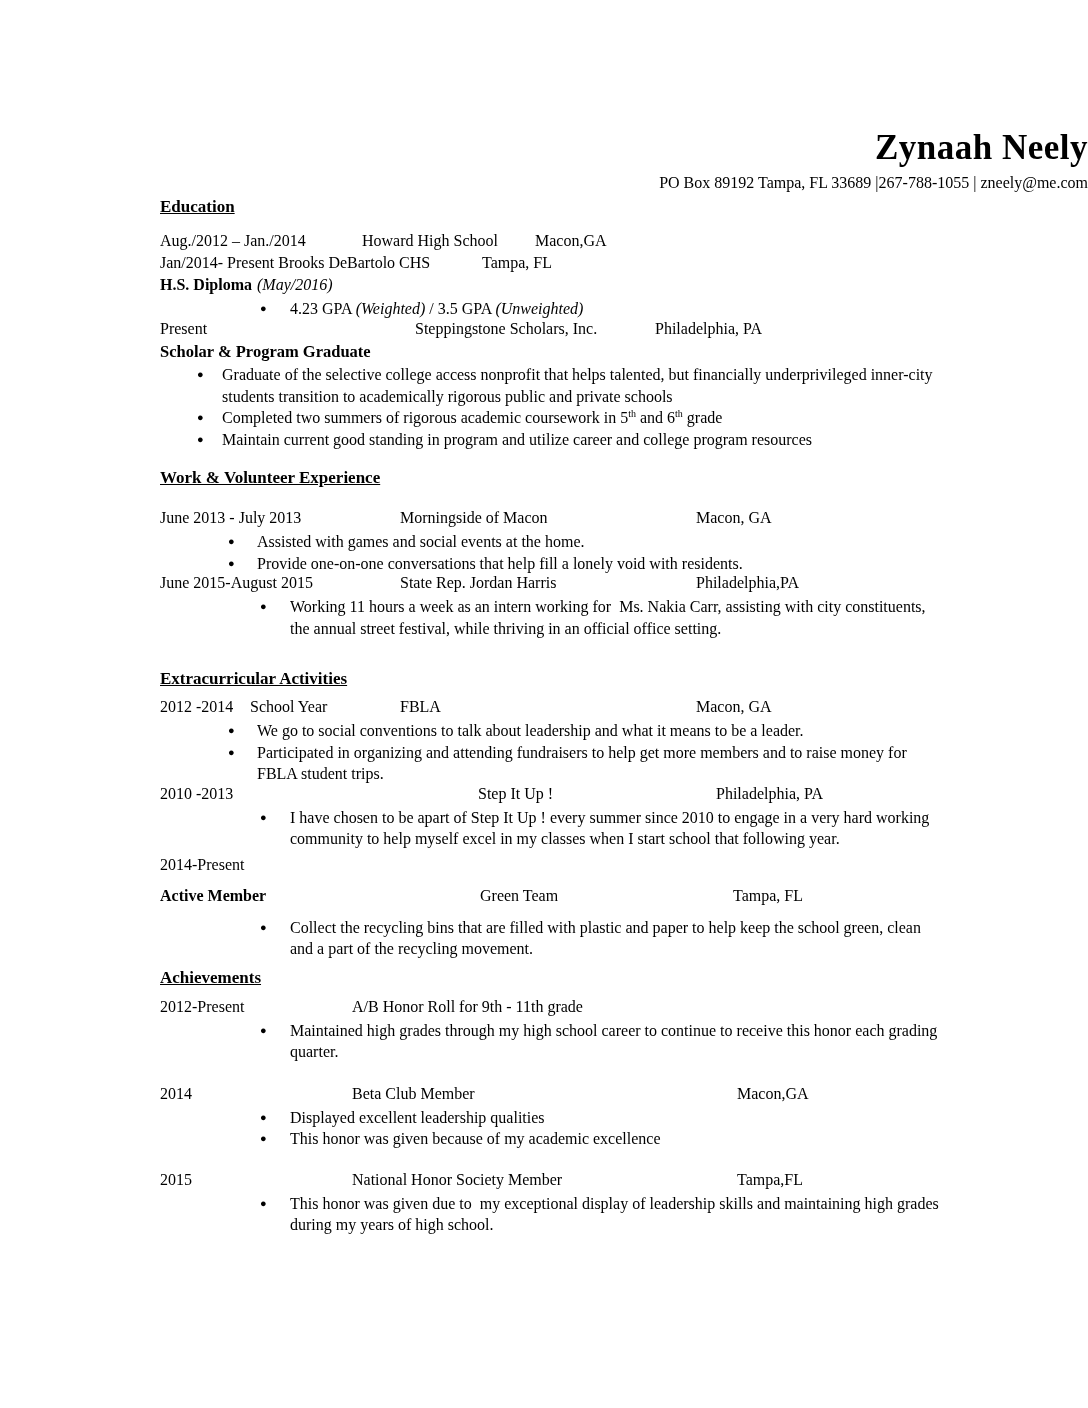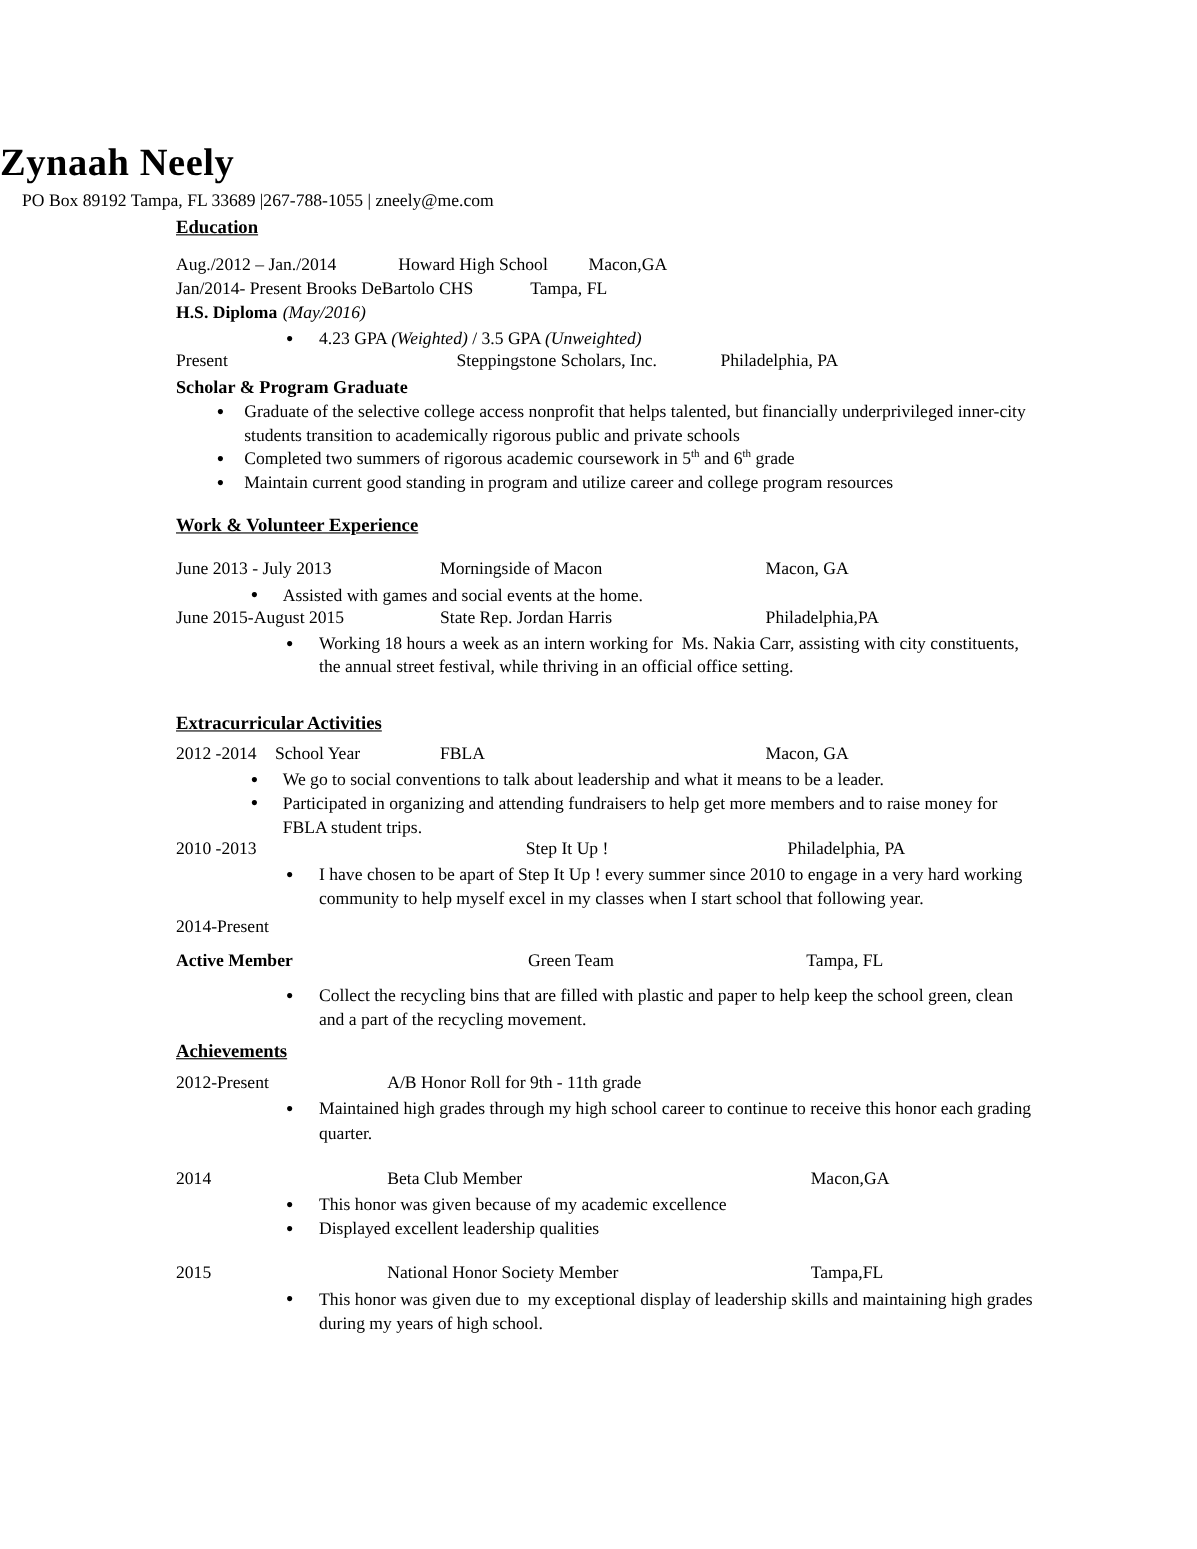--- a/index.html
+++ b/index.html
@@ -6,21 +6,21 @@
   .page{
     position:relative;
     width:1088px;
     height:1408px;
     background:#ffffff;
     color:#000000;
     font-family:"Liberation Serif", serif;
     font-size:16px;
     overflow:hidden;
   }
-  .header{position:absolute;top:0;left:0;width:1088px;text-align:left;}
+  .header{position:absolute;top:0;left:0;width:1088px;text-align:right;}
   .person-name{margin-top:129px;font-size:35px;font-weight:bold;line-height:38px;letter-spacing:0.5px;}
   .contact-line{margin-top:6px;font-size:16px;line-height:20px;padding-left:20px;}
 
   .content{position:absolute;left:160px;top:197px;width:780px;}
 
   .sect-head{font-weight:bold;text-decoration:underline;font-size:17px;height:22px;}
   .subhead{font-weight:bold;font-size:16.5px;height:22px;}
 
   .line{position:relative;height:22px;}
   .line .c{position:absolute;top:0;white-space:nowrap;}
@@ -121,30 +121,34 @@
       <span class="c l0">June 2013 - July 2013</span>
       <span class="c l257">Morningside of Macon</span>
       <span class="c l511">Macon, GA</span>
     </div>
 
     <div class="bullet b2">
       <span class="dot"></span>
       <span class="txt">Assisted with games and social events at the home.</span>
     </div>
 
+    <div class="bullet b2">
+      <span class="dot"></span>
+      <span class="txt">Provide one-on-one conversations that help fill a lonely void with residents.</span>
+    </div>
 
     <div class="line">
       <span class="c l0">June 2015-August 2015</span>
       <span class="c l257">State Rep. Jordan Harris</span>
       <span class="c l511">Philadelphia,PA</span>
     </div>
 
     <div class="bullet b3">
       <span class="dot"></span>
-      <span class="txt">Working 18 hours a week as an intern working for  Ms. Nakia Carr, assisting with city constituents, the annual street festival, while thriving in an official office setting.</span>
+      <span class="txt">Working 11 hours a week as an intern working for  Ms. Nakia Carr, assisting with city constituents, the annual street festival, while thriving in an official office setting.</span>
     </div>
 
     <div class="sect-head mt30 mb7">Extracurricular Activities</div>
 
     <div class="line">
       <span class="c l0">2012 -2014</span>
       <span class="c l90">School Year</span>
       <span class="c l257">FBLA</span>
       <span class="c l511">Macon, GA</span>
     </div>
@@ -198,26 +202,26 @@
     </div>
 
     <div class="line mt22">
       <span class="c l0">2014</span>
       <span class="c l192">Beta Club Member</span>
       <span class="c l577">Macon,GA</span>
     </div>
 
     <div class="bullet b3">
       <span class="dot"></span>
+      <span class="txt">Displayed excellent leadership qualities</span>
+    </div>
+
+    <div class="bullet b3">
+      <span class="dot"></span>
       <span class="txt">This honor was given because of my academic excellence</span>
-    </div>
-
-    <div class="bullet b3">
-      <span class="dot"></span>
-      <span class="txt">Displayed excellent leadership qualities</span>
     </div>
 
     <div class="line mt21">
       <span class="c l0">2015</span>
       <span class="c l192">National Honor Society Member</span>
       <span class="c l577">Tampa,FL</span>
     </div>
 
     <div class="bullet b3">
       <span class="dot"></span>

